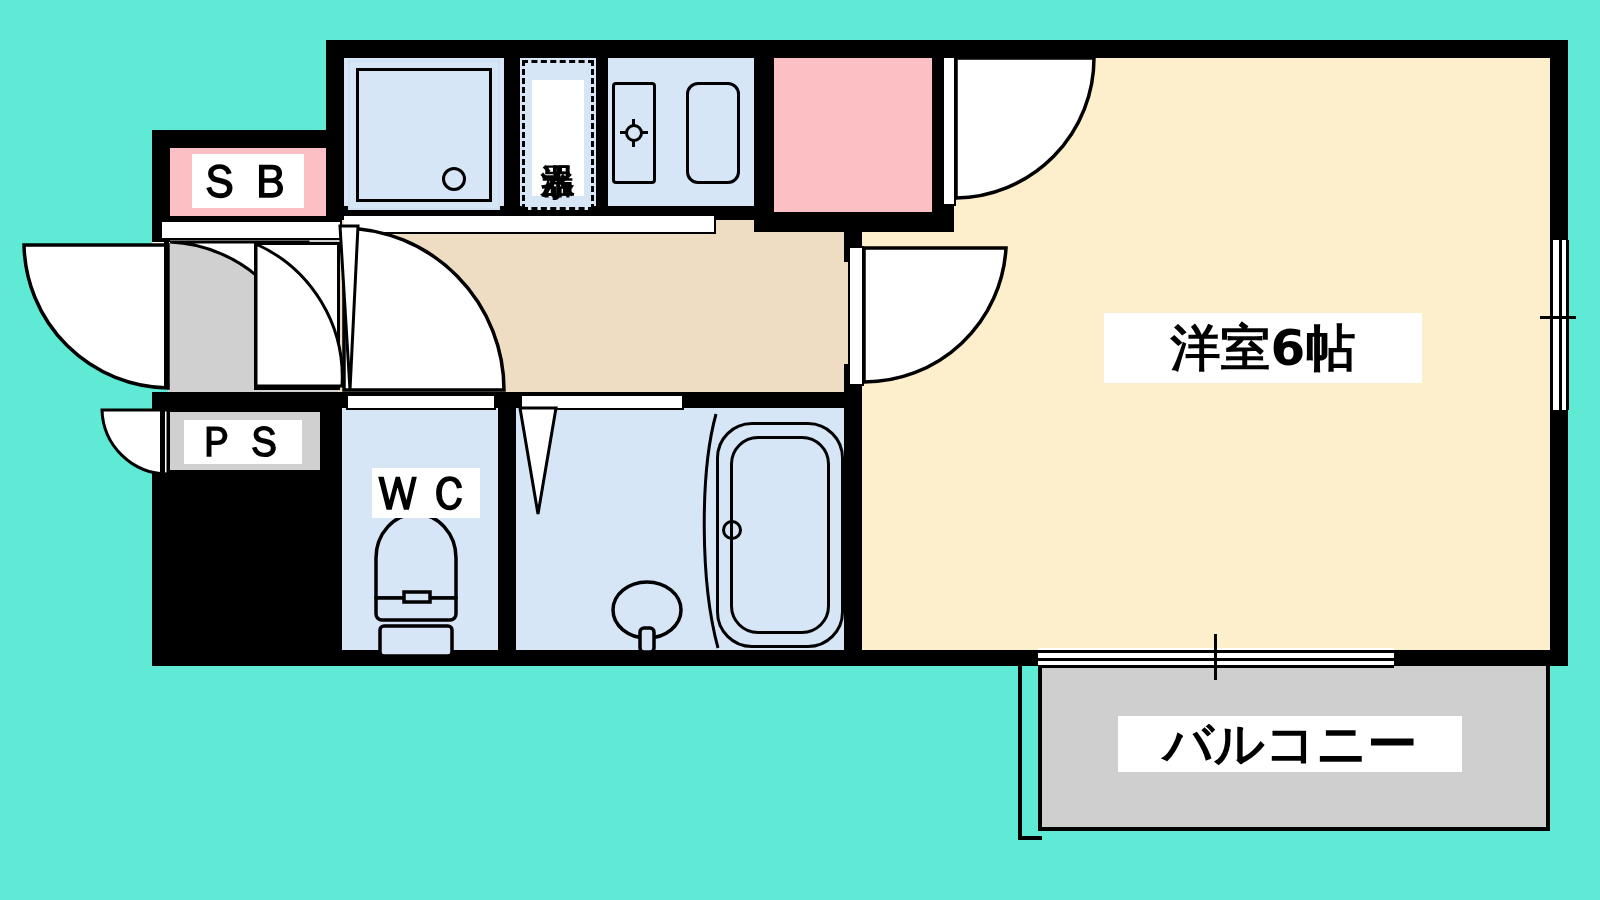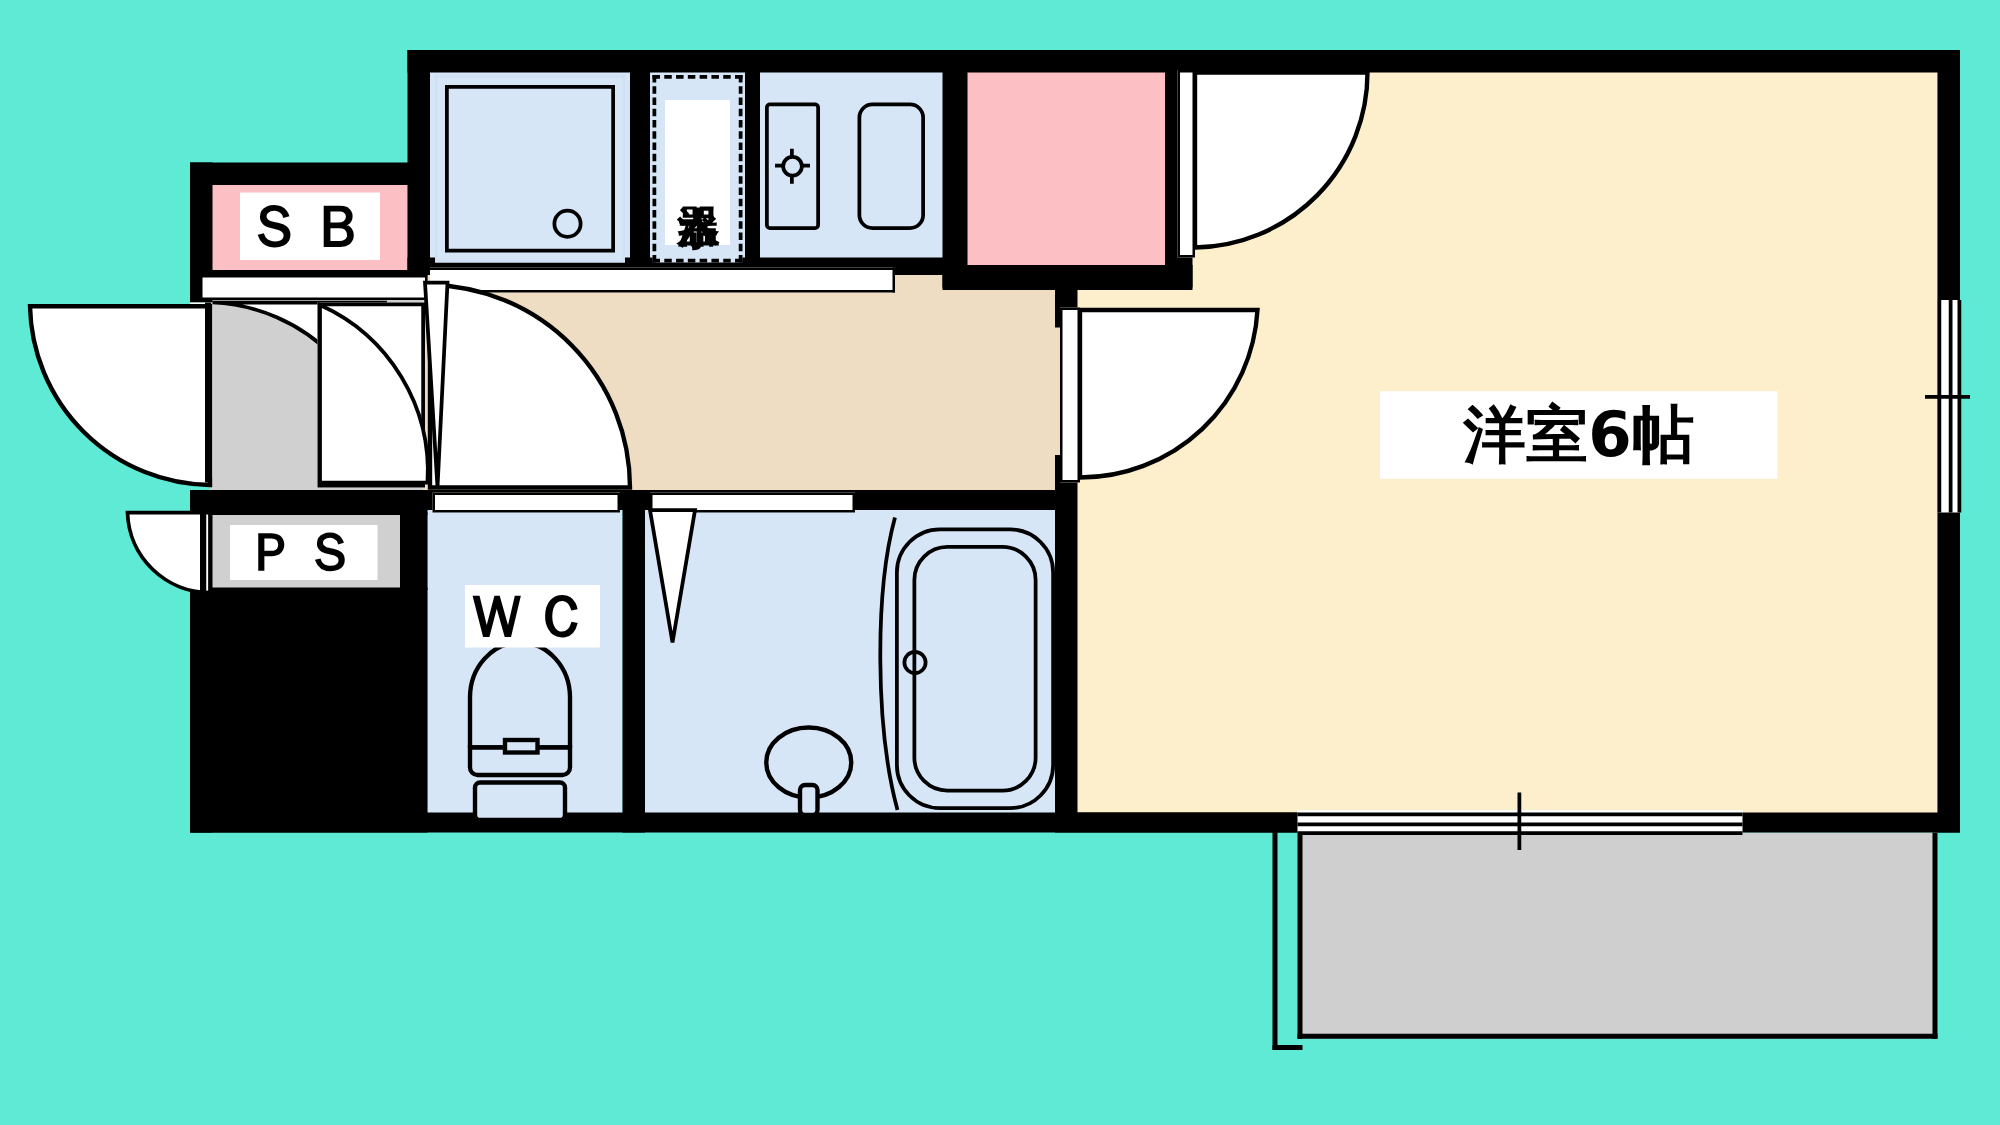--- a/index.html
+++ b/index.html
@@ -213,14 +213,15 @@
   </div>
 
 
   <div class="lbl lbl-lat" style="left:184px;top:420px;width:118px;height:44px;font-size:42px;">ＰＳ</div>
 
   <div class="lbl lbl-lat" style="left:372px;top:430px;width:108px;height:50px;font-size:46px;margin-top:38px;">ＷＣ</div>
 
 
   <div class="lbl lbl-jp" style="left:1074px;top:313px;width:318px;height:70px;font-size:50px;margin-left:30px;">洋室6帖</div>
 
+  <div class="lbl lbl-jp" style="left:1118px;top:716px;width:344px;height:56px;font-size:50px;">バルコニー</div>
 
 </div>
 
 </body></html>

